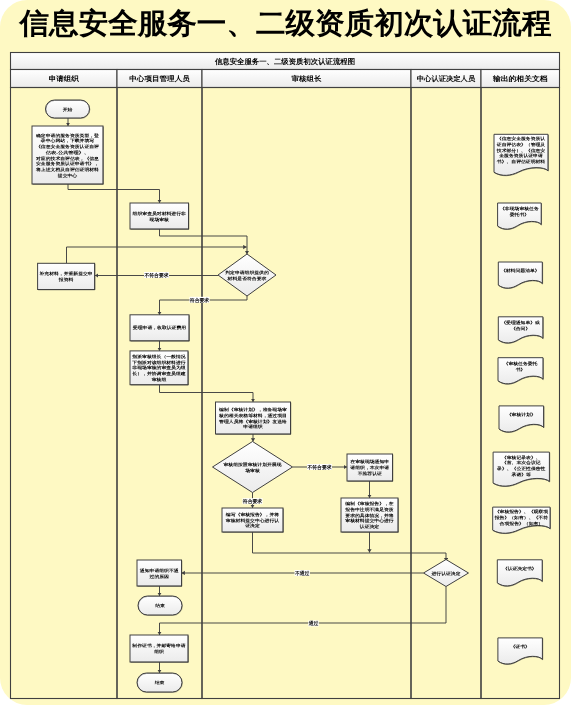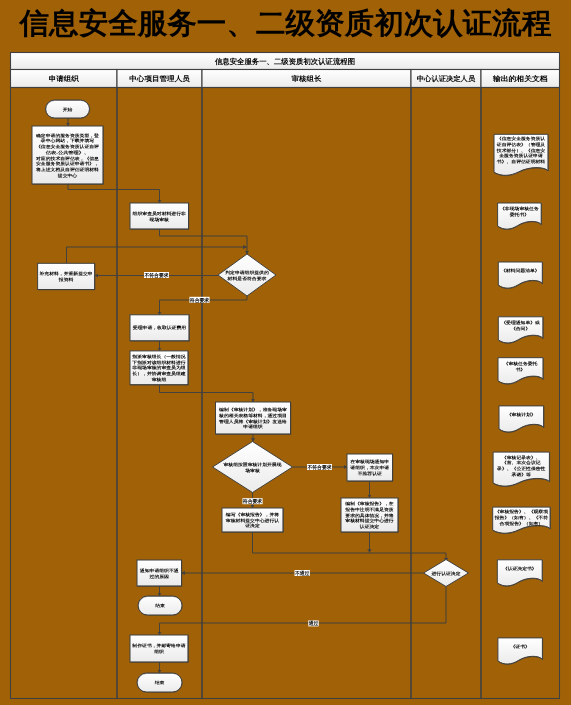--- a/index.html
+++ b/index.html
@@ -1,17 +1,17 @@
 <!DOCTYPE html>
 <html><head>
 <meta charset="utf-8">
 <style>
   html,body{margin:0;padding:0;background:#ffffff;}
   body{width:571px;height:705px;overflow:hidden;font-family:"Liberation Sans",sans-serif;}
-  #page{position:relative;width:571px;height:705px;background:#a16207;}
+  #page{position:relative;width:571px;height:705px;background:#fef9c3;border-radius:27px;}
   #title{position:absolute;left:0;top:7px;width:571px;text-align:center;
          font-family:"Liberation Sans",sans-serif;font-weight:bold;font-size:29px;
          line-height:33px;color:#000;white-space:nowrap;
          transform:scaleX(1.019);transform-origin:center top;}
   svg{position:absolute;left:0;top:0;}
   .shp-text{font-family:"Liberation Sans",sans-serif;font-size:4.2px;fill:#000;font-weight:bold;
             text-anchor:middle;}
   .hdr-text{font-family:"Liberation Sans",sans-serif;font-size:7px;font-weight:bold;
             fill:#000;text-anchor:middle;}
   .ttl-text{font-family:"Liberation Sans",sans-serif;font-size:7.4px;font-weight:bold;

